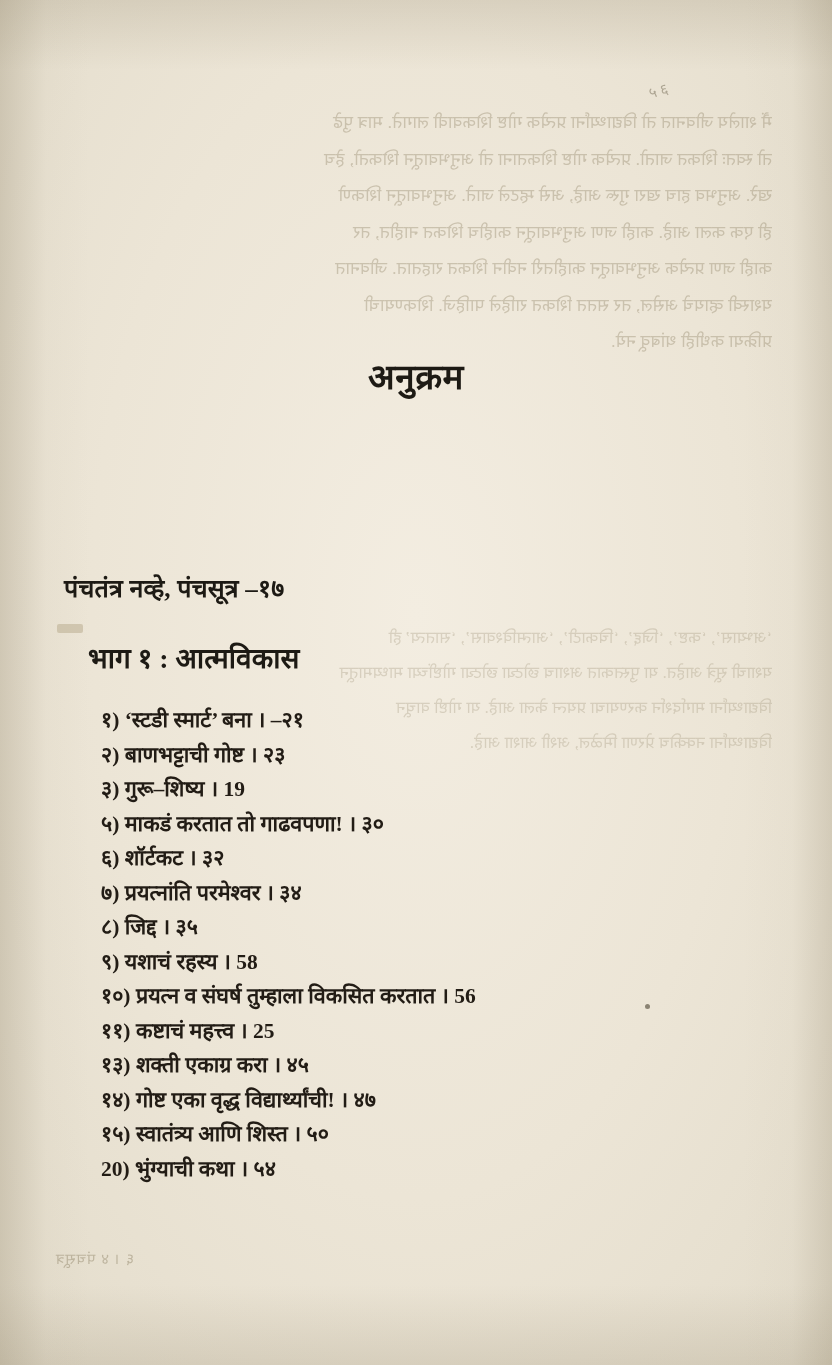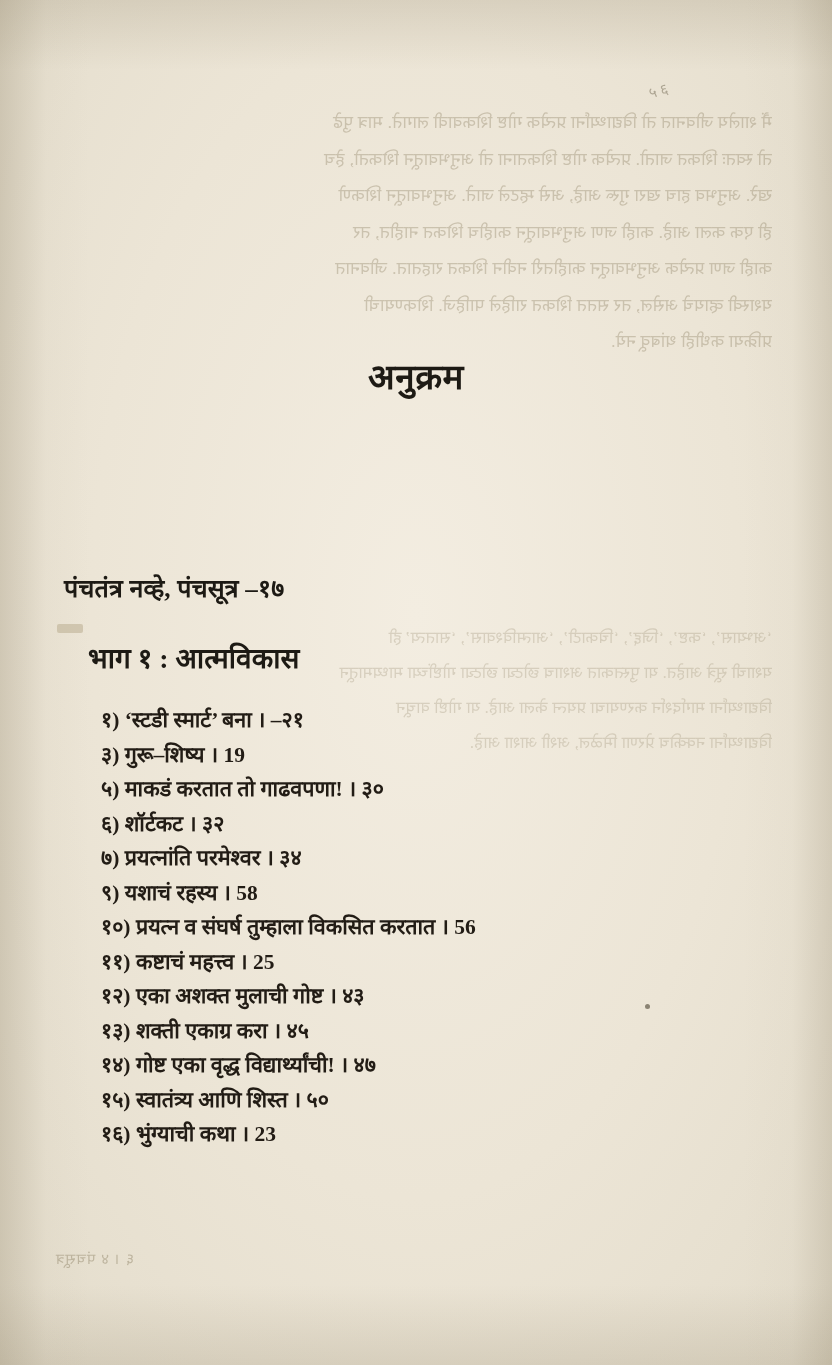--- a/index.html
+++ b/index.html
@@ -188,31 +188,32 @@
     <div class="heading">अनुक्रम</div>
 
     <div class="blot"></div>
 
     <div class="section-title">पंचतंत्र नव्हे, पंचसूत्र –१७</div>
 
     <div class="part-title">भाग १ : आत्मविकास</div>
 
     <ul class="toc">
       <li>१) ‘स्टडी स्मार्ट’ बना । –२१</li>
+      <li>२) बाणभट्टाची गोष्ट । २३</li>
       <li>३) गुरू–शिष्य । 19</li>
       <li>५) माकडं करतात तो गाढवपणा! । ३०</li>
       <li>६) शॉर्टकट । ३२</li>
       <li>७) प्रयत्नांति परमेश्वर । ३४</li>
+      <li>८) जिद्द । ३५</li>
       <li>९) यशाचं रहस्य । 58</li>
       <li>१०) प्रयत्न व संघर्ष तुम्हाला विकसित करतात । 56</li>
       <li>११) कष्टाचं महत्त्व । 25</li>
-      <li>१२) एका अशक्त मुलाची गोष्ट । ४३</li>
       <li>१३) शक्ती एकाग्र करा । ४५</li>
       <li>१४) गोष्ट एका वृद्ध विद्यार्थ्यांची! । ४७</li>
       <li>१५) स्वातंत्र्य आणि शिस्त । ५०</li>
-      <li>१६) भुंग्याची कथा । 23</li>
+      <li>20) भुंग्याची कथा । ५४</li>
     </ul>
 
     <div class="dot-right"></div>
 
     <div class="footer-ghost">६ । ४  पंचसूत्र</div>
   </div>
 </div>
 
 </body></html>

